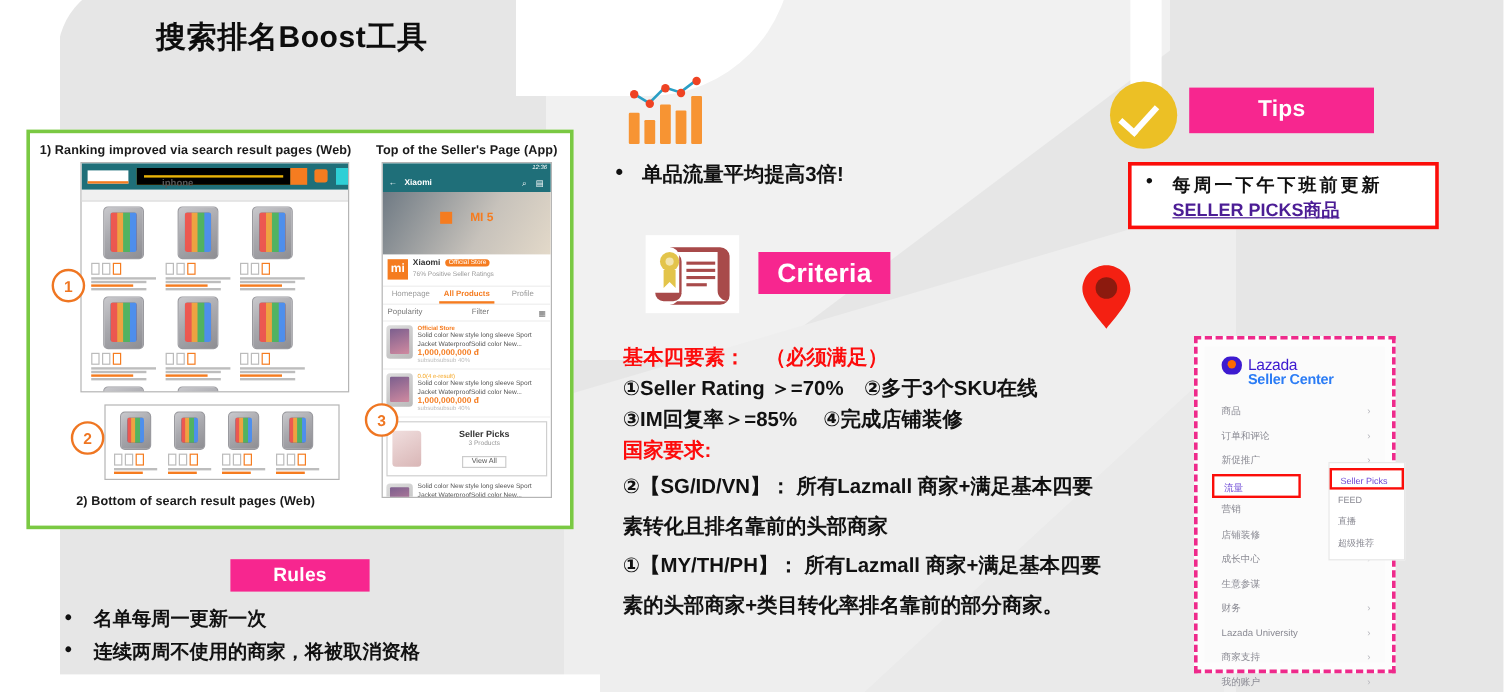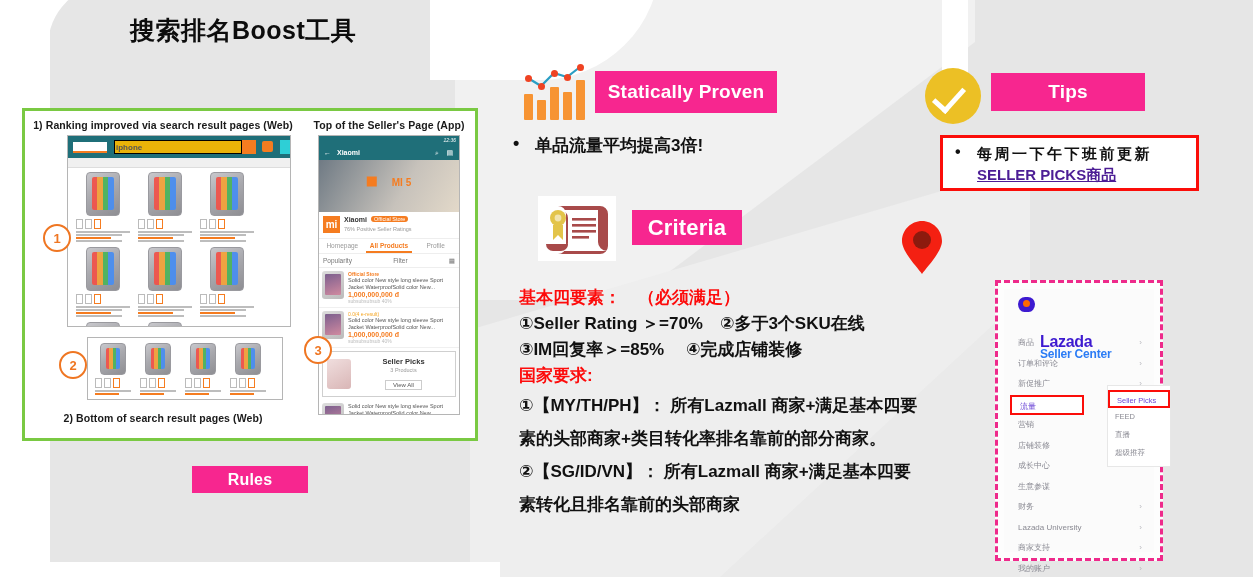--- a/index.html
+++ b/index.html
@@ -85,22 +85,22 @@
     position:absolute;background:#ffffff;border:1px solid #b5b5b5;
     box-sizing:border-box;overflow:hidden;
   }
   .web-top{height:22px;background:#1f6f79;position:relative;}
   .web-logo{
     position:absolute;left:5px;top:6px;width:34px;height:9px;background:#ffffff;
     border-bottom:2px solid #f57c20;
   }
   .web-search{
     position:absolute;left:46px;top:4px;width:128px;height:14px;background:#eab308;
-    border:1px solid #000000;box-sizing:border-box;font-size:8px;color:#555;
-    padding-left:1px;line-height:13px;font-weight:bold;
+    border:6px solid #000000;box-sizing:border-box;font-size:8px;color:#555;
+    padding-left:15px;line-height:13px;font-weight:bold;
   }
   .web-searchbtn{position:absolute;left:174px;top:4px;width:14px;height:14px;background:#f57c20;}
   .web-cart{position:absolute;left:194px;top:5px;width:11px;height:11px;background:#f57c20;border-radius:2px;}
   .web-login{position:absolute;left:212px;top:4px;width:50px;height:14px;background:#2ecfd6;}
   .web-navbar{height:9px;background:#f0f0f0;border-bottom:1px solid #ddd;}
   .grid-wrap{padding:4px 6px;display:flex;flex-wrap:wrap;gap:4px;}
   .card{width:58px;}
   .phone{
     width:34px;height:44px;margin:0 auto;border-radius:4px;
     background:linear-gradient(150deg,#c8c8cc 0%,#a9a9ae 45%,#8e8e93 100%);
@@ -226,21 +226,21 @@
 
   .sc-frame{
     position:absolute;left:995px;top:280px;width:168px;height:281px;
     border:3px dashed #ee2a8b;box-sizing:border-box;background:#fdfdfd;
   }
   .sc-inner{position:absolute;inset:6px;background:#fbfbfb;}
   .sc-logo{position:absolute;left:14px;top:8px;display:flex;align-items:flex-start;gap:5px;}
   .sc-logo .mark{width:17px;height:15px;background:#3d1ad0;border-radius:9px 9px 8px 8px/9px 9px 10px 10px;position:relative;}
   .sc-logo .mark:before{content:"";position:absolute;left:5px;top:3px;width:7px;height:7px;border-radius:50%;background:#ff6a00;}
   .sc-logo .wm{line-height:13px;}
-  .sc-logo .wm b{display:block;font-size:16px;color:#3d1ad0;font-weight:bold;letter-spacing:-.3px;margin-top:38px;}
+  .sc-logo .wm b{display:block;font-size:13px;color:#3d1ad0;font-weight:normal;letter-spacing:-.3px;}
   .sc-logo .wm s{display:block;font-size:12px;color:#2b7cf5;text-decoration:none;font-weight:bold;letter-spacing:-.2px;}
   .sc-menu{position:absolute;left:6px;top:44px;right:6px;}
   .sc-item{
     position:relative;height:20.5px;line-height:20.5px;padding-left:8px;
     font-size:8px;color:#8a8a93;
   }
   .sc-item .chev{position:absolute;right:6px;top:0;color:#b9b9bf;font-size:8px;}
   .sc-item.hl{border:2px solid #fb0d09;box-sizing:border-box;color:#6d48d6;background:#fff;width:74px;}
   .sc-sub{
     position:absolute;left:103px;top:96px;width:62px;background:#ffffff;
@@ -487,37 +487,40 @@
 
           </div>
         </div>
       </div>
 
       <div class="num-circle" style="left:3px;top:225px;">3</div>
     </div>
   </div>
 
   <div class="badge badge-pink rules-badge">Rules</div>
+  <ul class="rules-list" style="margin:0;padding:0;">
+    <li>名单每周一更新一次</li>
+    <li>连续两周不使用的商家，将被取消资格</li>
+  </ul>
 
   <div class="chart-icon">
     <div class="bar" style="left:0px;height:26px;"></div>
     <div class="bar" style="left:13px;height:20px;"></div>
     <div class="bar" style="left:26px;height:33px;"></div>
     <div class="bar" style="left:39px;height:28px;"></div>
     <div class="bar" style="left:52px;height:40px;"></div>
     <svg width="62" height="56" viewBox="0 0 62 56">
       <polyline points="4,14 17,22 30,9 43,13 56,3" fill="none" stroke="#2a9ec4" stroke-width="2.2"></polyline>
     </svg>
     <div class="dot" style="left:1px;top:11px;"></div>
     <div class="dot" style="left:14px;top:19px;"></div>
     <div class="dot" style="left:27px;top:6px;"></div>
     <div class="dot" style="left:40px;top:10px;"></div>
     <div class="dot" style="left:53px;top:0px;"></div>
   </div>
-  <div class="badge badge-pink stat-badge">Statically Proven</div>
   <div class="stat-bullet">单品流量平均提高3倍!</div>
 
   <div class="cert-icon">
     <svg width="78" height="65" viewBox="0 0 78 65">
       <path d="M22 10 H62 a8 8 0 0 1 8 8 V50 a8 8 0 0 1 -8 8 H20 a8 8 0 0 0 8 -8 V18 a8 8 0 0 0 -8 -8 z" fill="#a84a4a"></path>
       <path d="M22 14 H60 V46 a9 9 0 0 0 9 9 H22 a8 8 0 0 0 8 -8 V22 a8 8 0 0 0 -8 -8 z" fill="#ffffff"></path>
       <rect x="34" y="22" width="24" height="2.6" fill="#a84a4a"></rect>
       <rect x="34" y="28" width="24" height="2.6" fill="#a84a4a"></rect>
       <rect x="34" y="34" width="24" height="2.6" fill="#a84a4a"></rect>
       <rect x="34" y="40" width="17" height="2.6" fill="#a84a4a"></rect>
@@ -527,22 +530,22 @@
       <path d="M8 48 H30 a7 7 0 0 1 -7 7 H15 a7 7 0 0 1 -7 -7 z" fill="#a84a4a"></path>
     </svg>
   </div>
   <div class="badge badge-pink criteria-badge">Criteria</div>
 
   <div class="crit-text">
     <div class="l red">基本四要素：　（必须满足）</div>
     <div class="l">①Seller Rating ＞=70%　②多于3个SKU在线</div>
     <div class="l">③IM回复率＞=85%　 ④完成店铺装修</div>
     <div class="l red">国家要求:</div>
+    <div class="p">②【SG/ID/VN】： 所有Lazmall 商家+满足基本四要素转化且排名靠前的头部商家</div>
     <div class="p">①【MY/TH/PH】： 所有Lazmall 商家+满足基本四要素的头部商家+类目转化率排名靠前的部分商家。</div>
-    <div class="p">②【SG/ID/VN】： 所有Lazmall 商家+满足基本四要素转化且排名靠前的头部商家</div>
   </div>
 
   <div class="check-icon"></div>
   <div class="badge badge-pink tips-badge">Tips</div>
   <div class="tips-box">
     <div class="ln1">每周一下午下班前更新</div>
     <div class="ln2">SELLER PICKS商品</div>
   </div>
 
   <div class="pin-icon">

